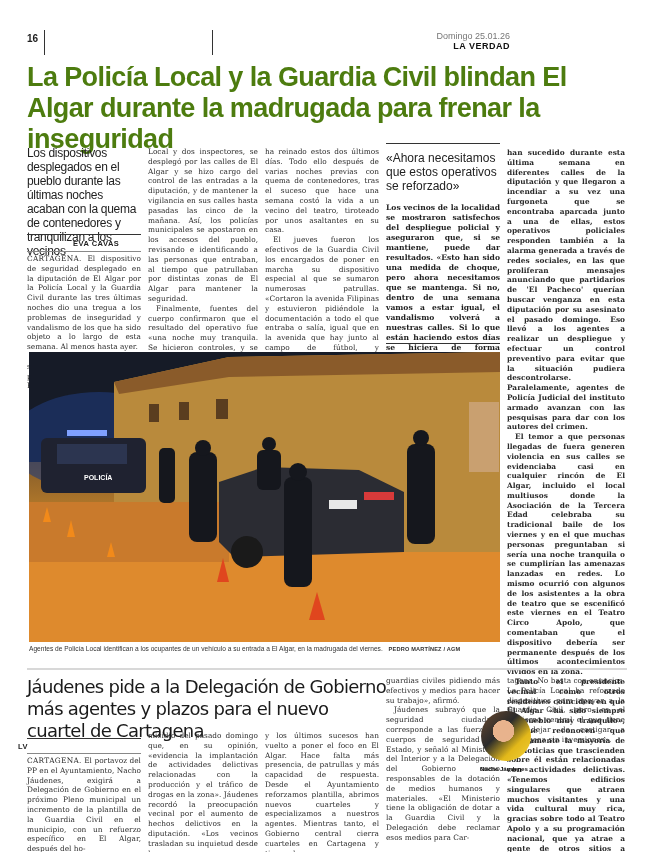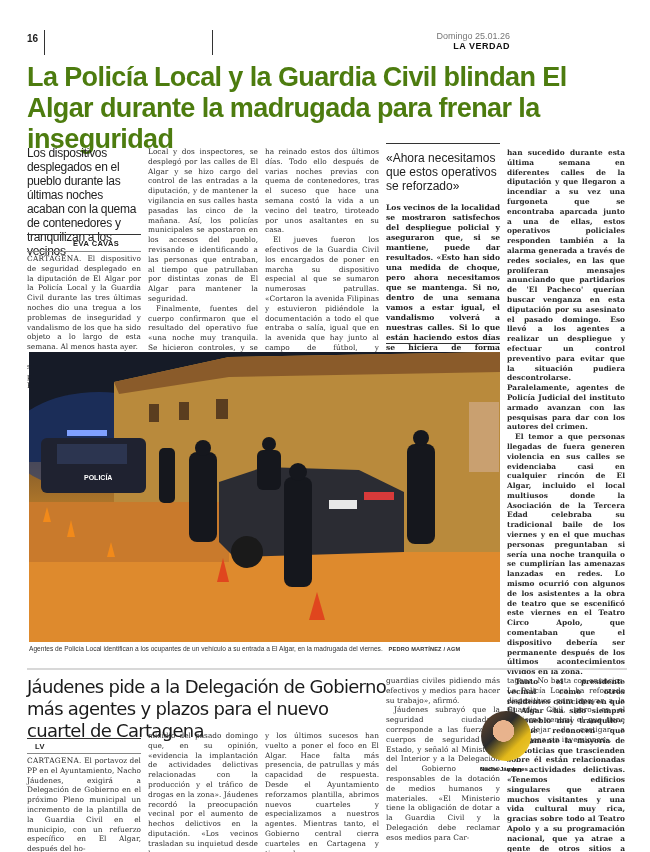--- a/index.html
+++ b/index.html
@@ -136,21 +136,21 @@
   <div class="caption">
     <span>Agentes de Policía Local identifican a los ocupantes de un vehículo a su entrada a El Algar, en la madrugada del viernes.</span>
     <b>PEDRO MARTÍNEZ / AGM</b>
   </div>
 
   <div class="sep"></div>
 
   <h2 class="h2">Jáudenes pide a la Delegación de Gobierno más agentes y plazos para el nuevo cuartel de Cartagena</h2>
 
   <div class="rule dark" style="left:27px;top:738px;width:114px;"></div>
-  <div class="byline" style="left:35px;top:742px;">LV</div>
+  <div class="byline" style="left:18px;top:742px;">LV</div>
   <div class="rule" style="left:27px;top:753px;width:114px;"></div>
   <div class="col" style="left:27px;top:756px;width:114px;">
     <p class="first"><span class="smallcaps">CARTAGENA.</span> <span>El portavoz del PP en el Ayuntamiento, Nacho Jáudenes, exigirá a Delegación de Gobierno en el próximo Pleno municipal un incremento de la plantilla de la Guardia Civil en el municipio, con un refuerzo específico en El Algar, después del ho-</span></p>
   </div>
 
   <div class="col" style="left:148px;top:731px;width:110px;">
     <p class="first">micidio del pasado domingo que, en su opinión, «evidencia la implantación de actividades delictivas relacionadas con la producción y el tráfico de drogas en la zona». Jáudenes recordó la preocupación vecinal por el aumento de hechos delictivos en la diputación. «Los vecinos trasladan su inquietud desde hace meses,</p>
   </div>
 
   <div class="col" style="left:265px;top:731px;width:114px;">

